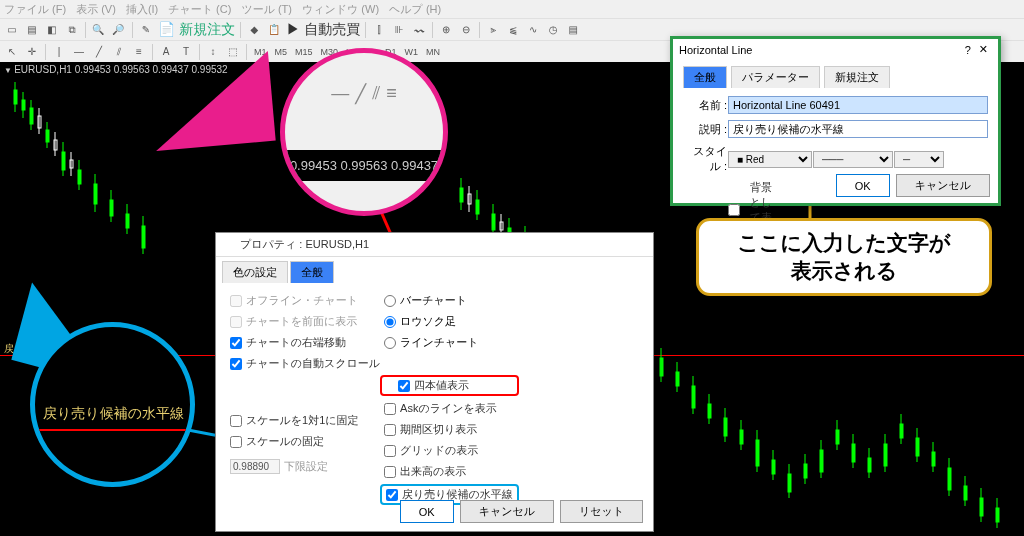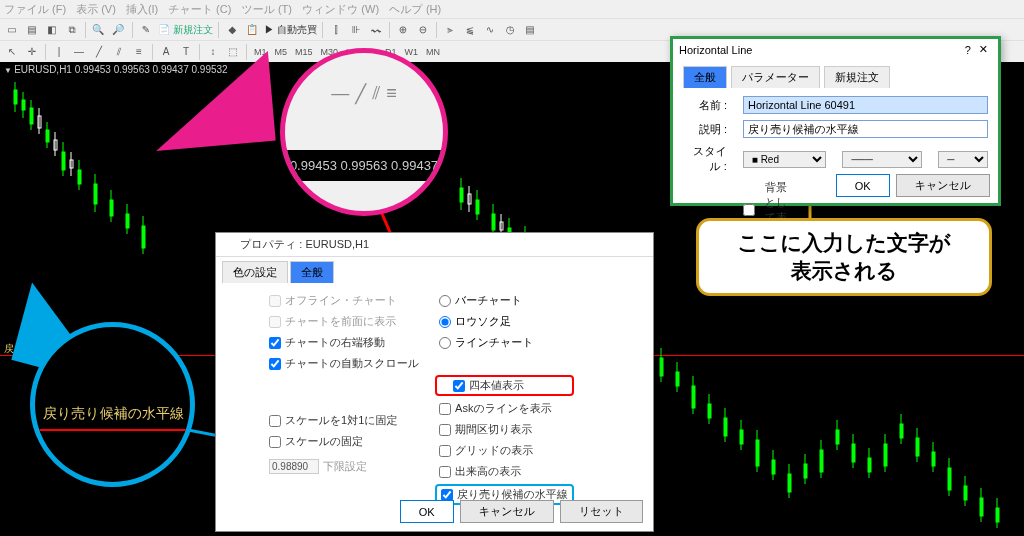--- a/index.html
+++ b/index.html
@@ -8,21 +8,21 @@
 
 .menubar { position: absolute; top: 0; left: 0; right: 0; height: 18px; background: #f0f0f0; display: flex; font-size: 11px; color: #999; align-items: center; padding-left: 4px; }
 .menubar span { margin-right: 10px; }
 
 
 .toolbar1, .toolbar2 { position: absolute; left: 0; right: 0; height: 22px; background: #f0f0f0; display: flex; align-items: center; padding: 0 2px; border-top: 1px solid #e0e0e0; }
 .toolbar1 { top: 18px; }
 .toolbar2 { top: 40px; }
 .tb-btn { width: 18px; height: 18px; margin: 0 1px; display: flex; align-items: center; justify-content: center; font-size: 10px; color: #555; }
 .tb-sep { width: 1px; height: 16px; background: #ccc; margin: 0 3px; }
-.tb-text { font-size: 10px; color: #333; padding: 0 2px; }
+.tb-text { font-size: 14px; color: #333; padding: 0 2px; }
 .tf-btn { font-size: 9px; color: #555; padding: 0 4px; }
 
 
 .chart { position: absolute; top: 62px; left: 0; right: 0; bottom: 0; background: #000; }
 .chart-title { position: absolute; top: 2px; left: 4px; color: #ccc; font-size: 10px; }
 .chart-title::before { content: "▼ "; font-size: 8px; }
 
 
 .hline { position: absolute; left: 0; right: 0; height: 1px; background: #f00; top: 293px; }
 .hline-label { position: absolute; top: 280px; left: 4px; color: #e8d070; font-size: 10px; }
@@ -40,21 +40,21 @@
 .tri-pink { top: 56px; left: 152px; border-left: 120px solid transparent; border-right: 0 solid transparent; border-bottom: 90px solid #e91e8c; transform: rotate(-5deg);}
 .tri-blue { top: 294px; left: 20px; border-left: 0 solid transparent; border-right: 100px solid transparent; border-bottom: 80px solid #00a5e3; transform: rotate(15deg);}
 
 
 .dialog { position: absolute; background: #fff; border: 1px solid #888; box-shadow: 2px 2px 8px rgba(0,0,0,0.3); font-size: 11px; }
 .dlg-props { top: 232px; left: 215px; width: 439px; height: 300px; }
 .dlg-title { background: #fff; padding: 4px 24px; font-size: 11px; color: #333; border-bottom: 1px solid #ddd; }
 .dlg-tabs { display: flex; padding: 4px 6px 0; }
 .dlg-tab { padding: 3px 10px; font-size: 11px; border: 1px solid #ccc; border-bottom: none; margin-right: 2px; background: #eee; }
 .dlg-tab.active { background: #3b82f6; }
-.dlg-body { padding: 10px 14px; display: flex; gap: 20px; margin-left: 39px; }
+.dlg-body { padding: 10px 14px; display: flex; gap: 4px; }
 .dlg-col { display: flex; flex-direction: column; gap: 6px; }
 .chk { display: flex; align-items: center; gap: 4px; font-size: 11px; color: #333; }
 .chk input { width: 12px; height: 12px; }
 .chk.disabled { color: #999; }
 .radio { display: flex; align-items: center; gap: 4px; font-size: 11px; }
 .radio input { width: 12px; height: 12px; }
 .num-field { display:flex; gap:4px; align-items:center; font-size:11px; color:#999; margin-top:4px;}
 .num-field input { width:50px; font-size:10px; padding:1px 2px; border:1px solid #ccc; background:#f5f5f5;}
 .hl-red { border: 2px solid #f00; border-radius: 4px; padding: 1px 16px; margin: -1px -4px; }
 .hl-cyan { border: 2px solid #00a5e3; border-radius: 4px; padding: 1px 4px; margin: -1px -4px; }
@@ -62,21 +62,21 @@
 .btn { padding: 3px 18px; font-size: 11px; border: 1px solid #999; background: #e8e8e8; }
 .btn.primary { border: 1px solid #0078d7; background: #fff; }
 
 
 .dlg-hline { top: 36px; left: 670px; width: 331px; height: 170px; border: 3px solid #2c9b4a; }
 .dlg-hl-title { display:flex; align-items:center; padding:4px 6px; font-size:11px; }
 .dlg-hl-title .spacer { flex:1; }
 .dlg-hl-title .x { font-size:11px; padding:0 4px; }
 .dlg-hl-body { padding: 6px 10px; }
 .dlg-hl-tabs { display:flex; gap:2px; margin-bottom:8px;}
-.hl-row { display:flex; align-items:center; gap:16px; margin-bottom:6px; font-size:11px;}
+.hl-row { display:flex; align-items:center; gap:1px; margin-bottom:6px; font-size:11px;}
 .hl-row label { width:44px; text-align:right; }
 .hl-row input[type=text] { flex:1; border:1px solid #7a9fd4; padding:2px 4px; font-size:11px; }
 .hl-row .name-field { background:#cce4ff; border:1px solid #0066cc; }
 .hl-row .desc-field { border:2px solid #d4a017; }
 .hl-row select { border:1px solid #aaa; padding:1px 4px; font-size:10px; }
 
 
 .callout { position: absolute; top: 218px; left: 696px; width: 296px; background: #fff; border: 3px solid #d4a017; border-radius: 14px; padding: 8px 28px; text-align: center; font-size: 21px; font-weight: bold; color: #000; }
 
 svg.overlay { position:absolute; top:0; left:0; width:1024px; height:536px; pointer-events:none; }

